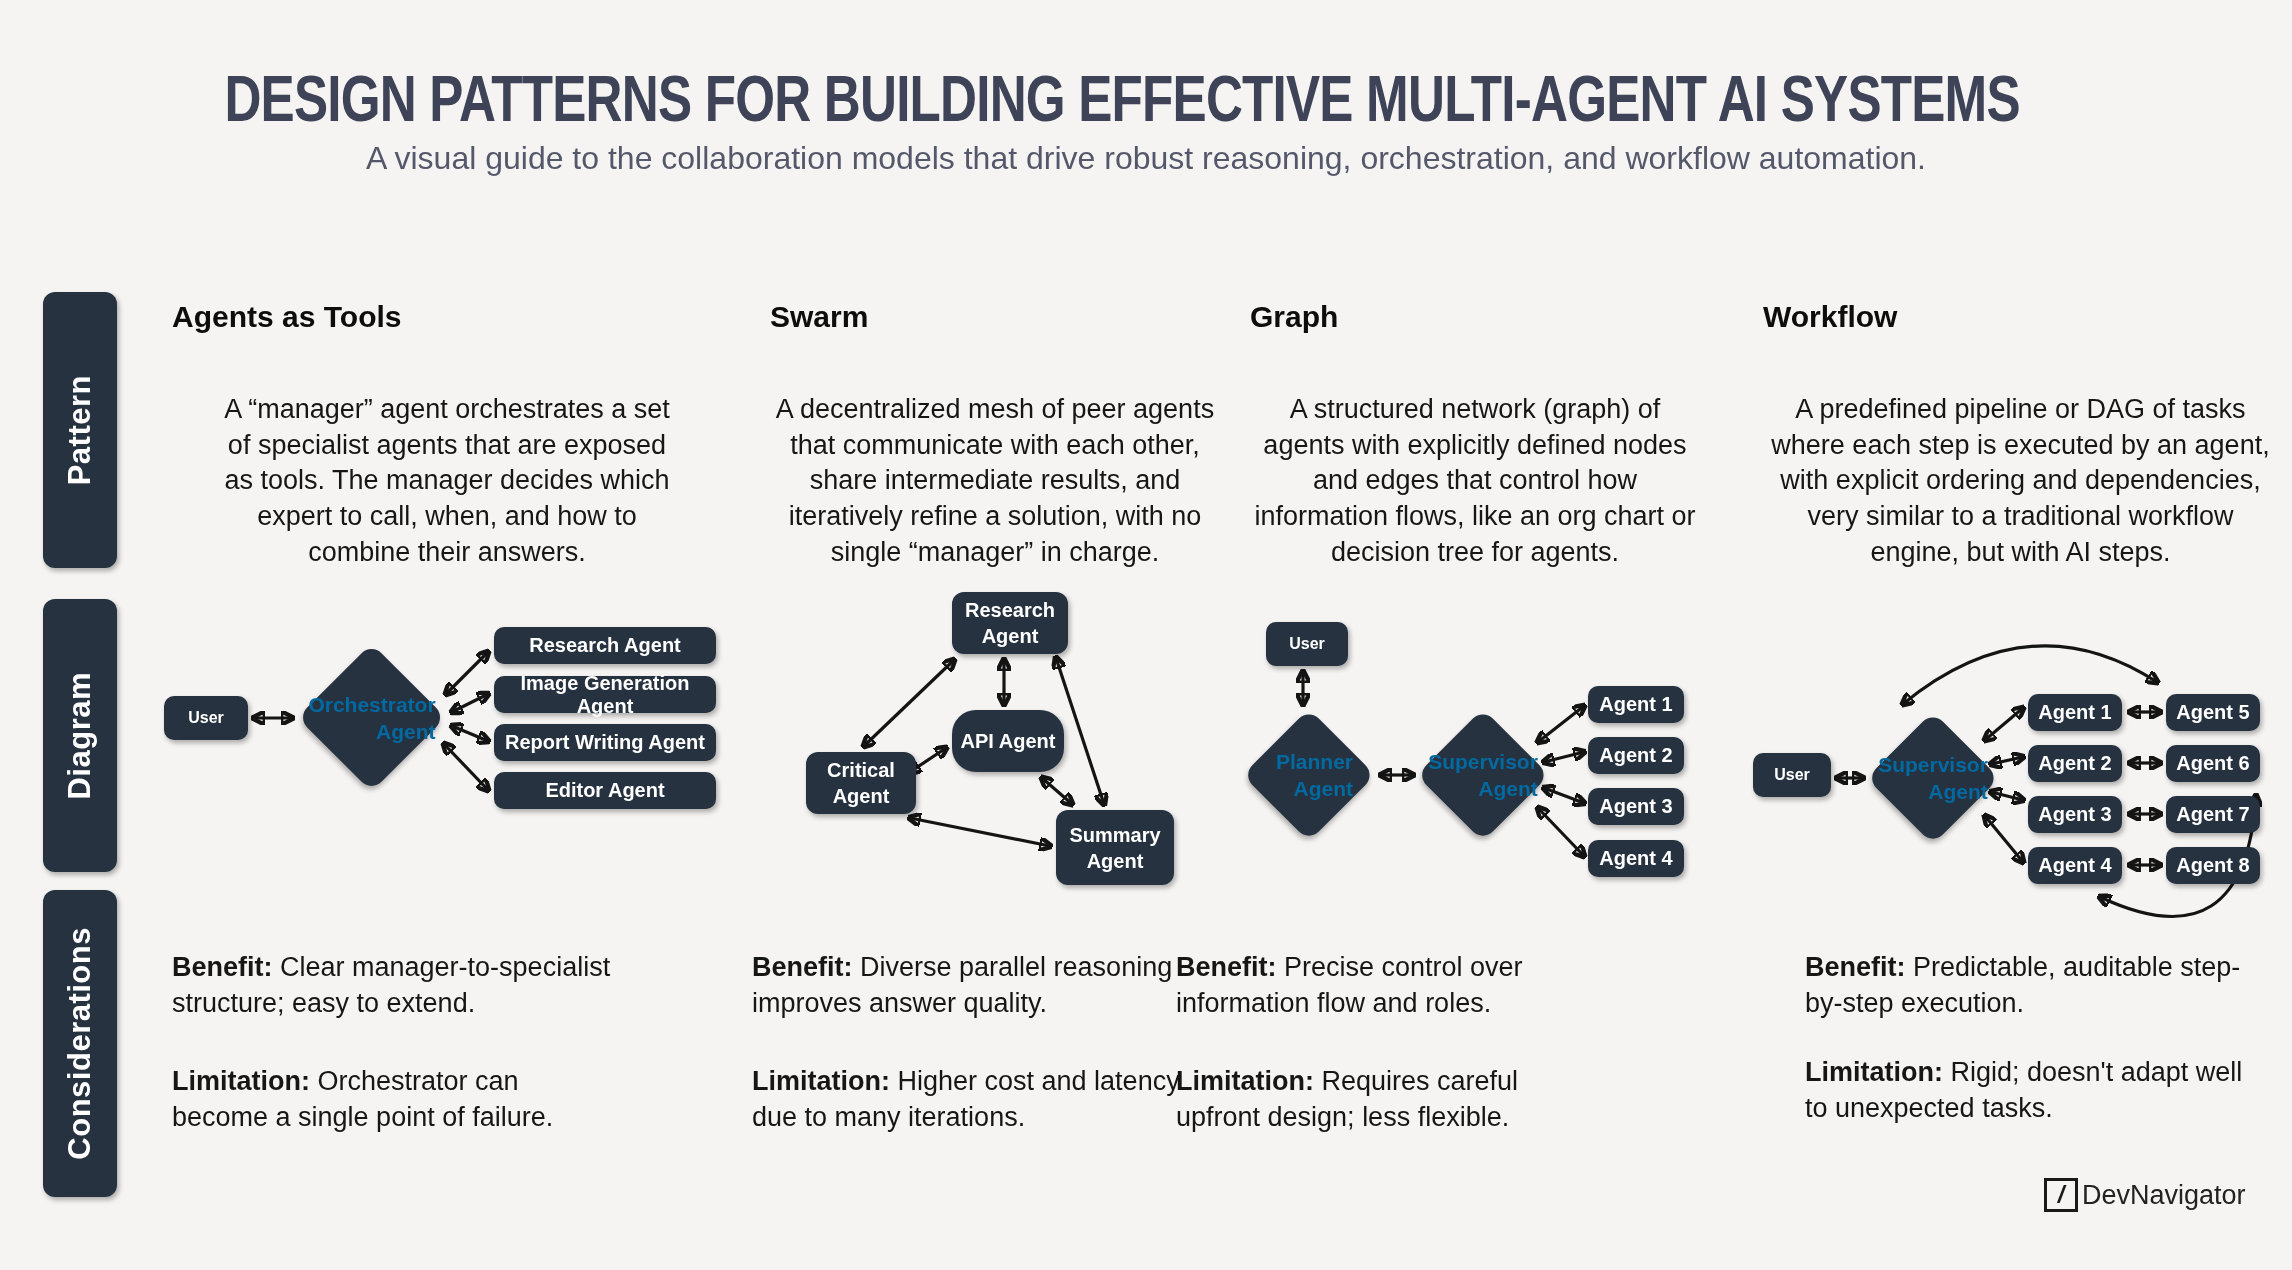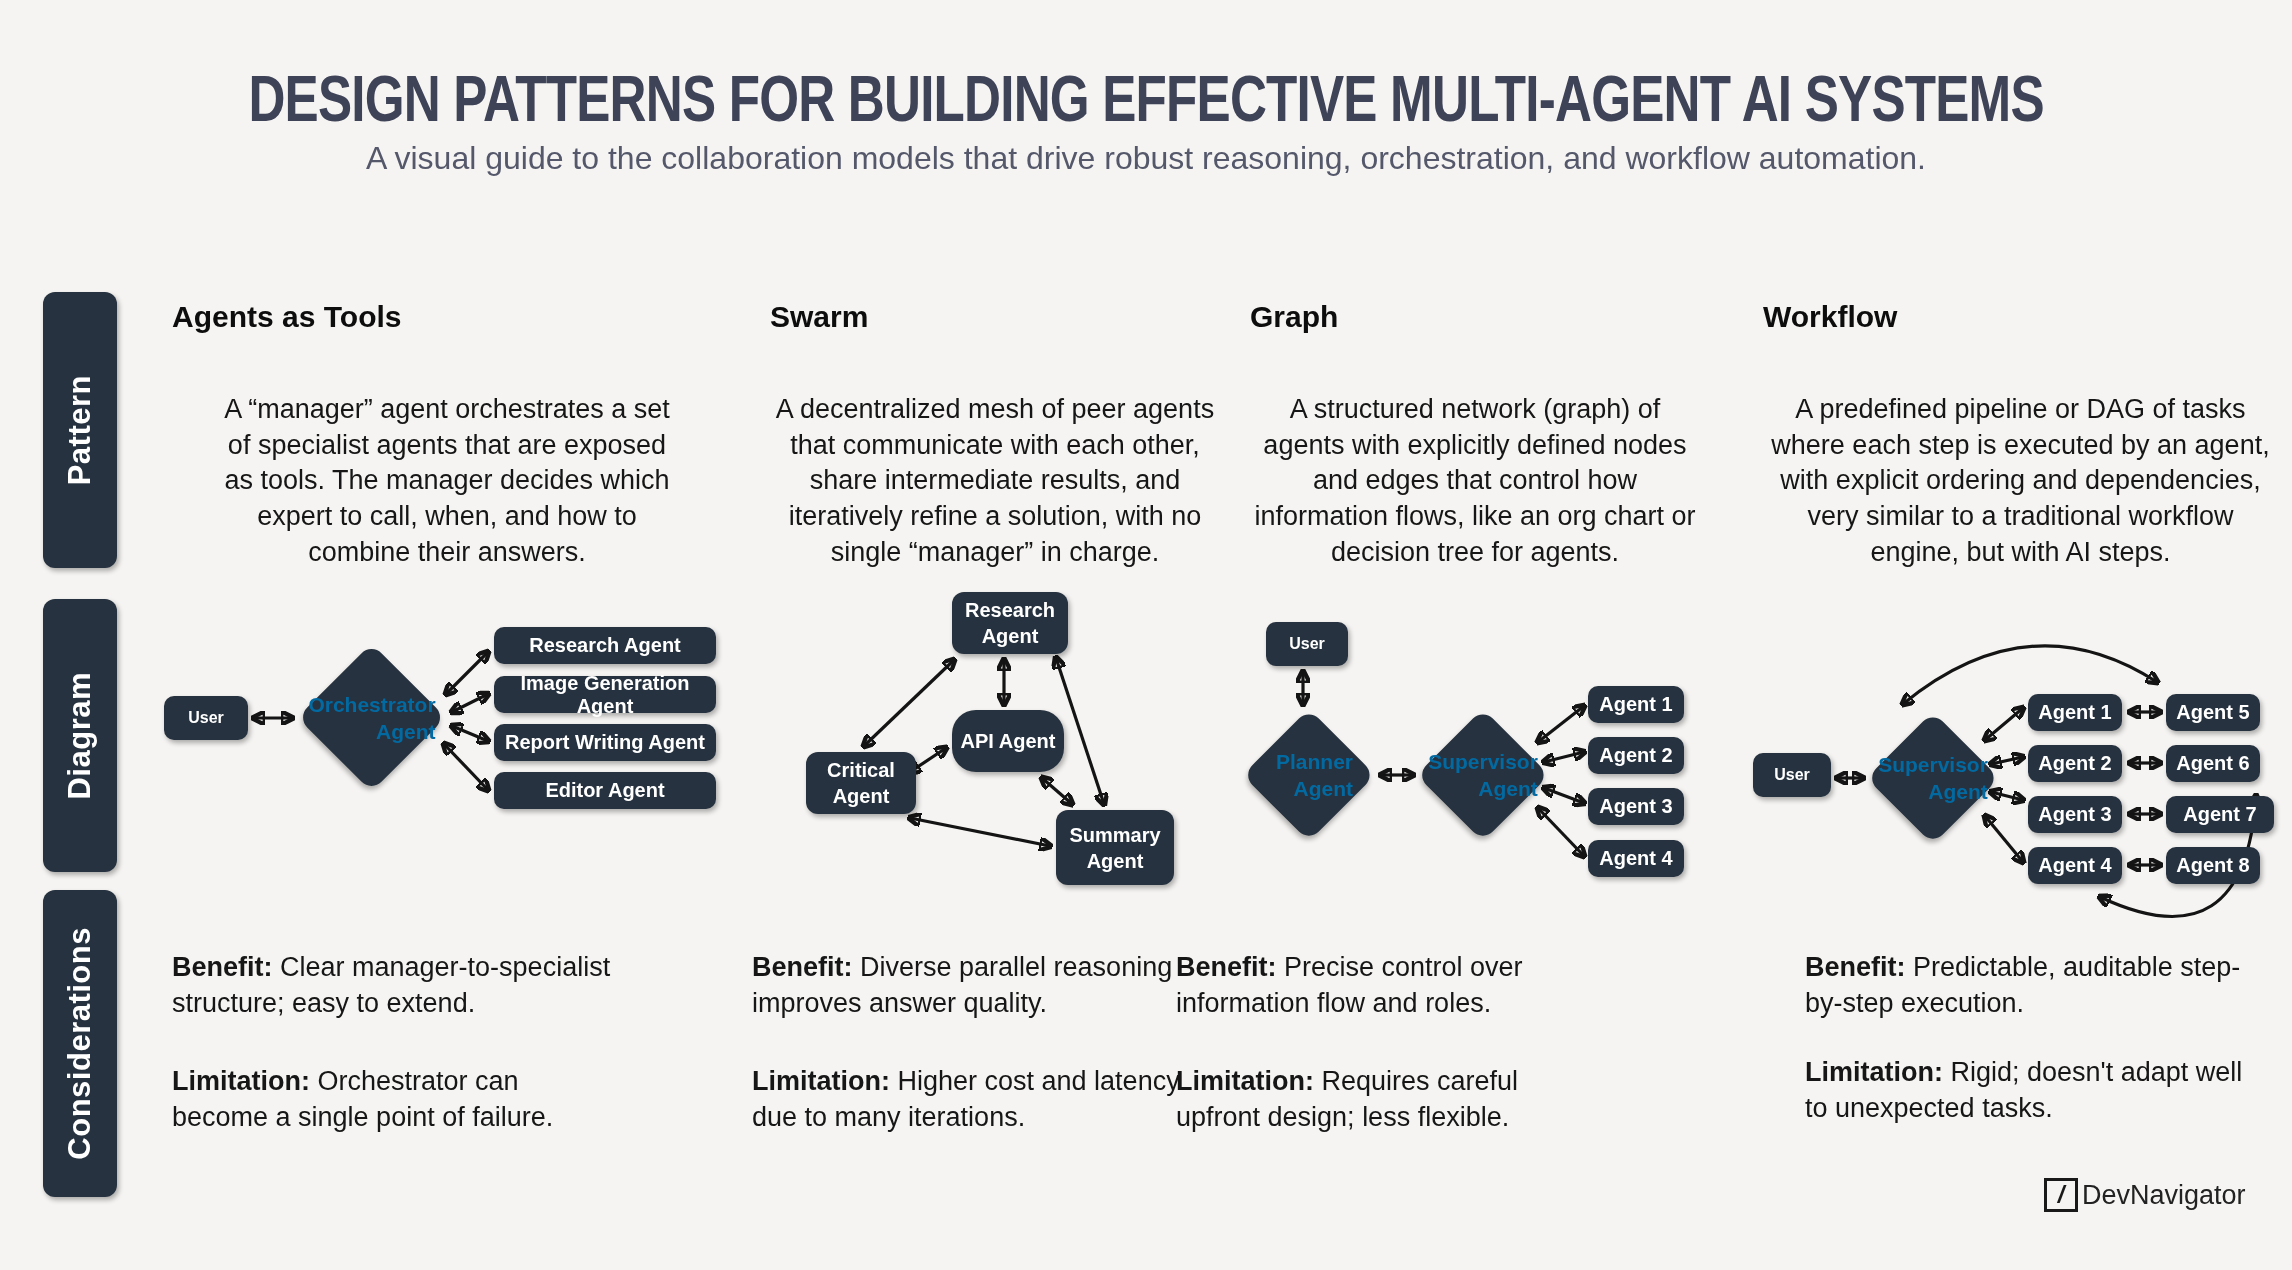--- a/index.html
+++ b/index.html
@@ -6,21 +6,21 @@
     --node:#26323f;
     --bg:#f5f4f2;
     --title:#3f4357;
     --subtitle:#54586a;
     --ink:#141414;
   }
   html,body{margin:0;padding:0;background:var(--bg);}
   .page{position:relative;width:2292px;height:1270px;background:var(--bg);
         font-family:"Liberation Sans",sans-serif;overflow:hidden;}
 
-  .title-wrap{position:absolute;top:62px;left:0;width:2292px;text-align:center;}
+  .title-wrap{position:absolute;top:62px;left:0;width:2292px;text-align:left;}
   .title-wrap .t{display:inline-block;transform:scaleX(.8);transform-origin:center;
     font-size:64px;font-weight:bold;letter-spacing:-1px;color:var(--title);white-space:nowrap;}
   .subtitle{position:absolute;top:140px;left:0;width:2292px;text-align:center;
     font-size:32px;color:var(--subtitle);}
 
   .side-box{position:absolute;left:43px;width:74px;background:var(--node);
     border-radius:12px;display:flex;align-items:center;justify-content:center;
     box-shadow:2px 3px 5px rgba(0,0,0,.3);}
   .side-box span{writing-mode:vertical-rl;transform:rotate(180deg);color:#fff;
     font-weight:bold;font-size:31px;letter-spacing:.5px;}
@@ -152,21 +152,21 @@
   <div class="node small" style="left:1753px;top:753px;width:78px;height:44px;">User</div>
   <div class="diamond" style="left:1867px;top:712px;width:132px;height:132px;">
     <div class="label" style="padding:0 16px;">Supervisor Agent</div>
   </div>
   <div class="node box" style="left:2028px;top:694px;width:94px;height:37px;">Agent 1</div>
   <div class="node box" style="left:2028px;top:745px;width:94px;height:37px;">Agent 2</div>
   <div class="node box" style="left:2028px;top:796px;width:94px;height:37px;">Agent 3</div>
   <div class="node box" style="left:2028px;top:847px;width:94px;height:37px;">Agent 4</div>
   <div class="node box" style="left:2166px;top:694px;width:94px;height:37px;">Agent 5</div>
   <div class="node box" style="left:2166px;top:745px;width:94px;height:37px;">Agent 6</div>
-  <div class="node box" style="left:2166px;top:796px;width:108px;height:37px;">Agent 7</div>
+  <div class="node box" style="left:2166px;top:796px;width:94px;height:37px;">Agent 7</div>
   <div class="node box" style="left:2166px;top:847px;width:94px;height:37px;">Agent 8</div>
 
   <div class="consider" style="left:172px;top:950px;width:445px;">
     <p style="margin:0 0 42px 0;"><b>Benefit:</b> <span>Clear manager-to-specialist structure; easy to extend.</span></p>
     <p style="margin:0;"><b>Limitation:</b> <span>Orchestrator can become a single point of failure.</span></p>
   </div>
   <div class="consider" style="left:752px;top:950px;width:430px;">
     <p style="margin:0 0 42px 0;"><b>Benefit:</b> <span>Diverse parallel reasoning improves answer quality.</span></p>
     <p style="margin:0;"><b>Limitation:</b> <span>Higher cost and latency due to many iterations.</span></p>
   </div>

